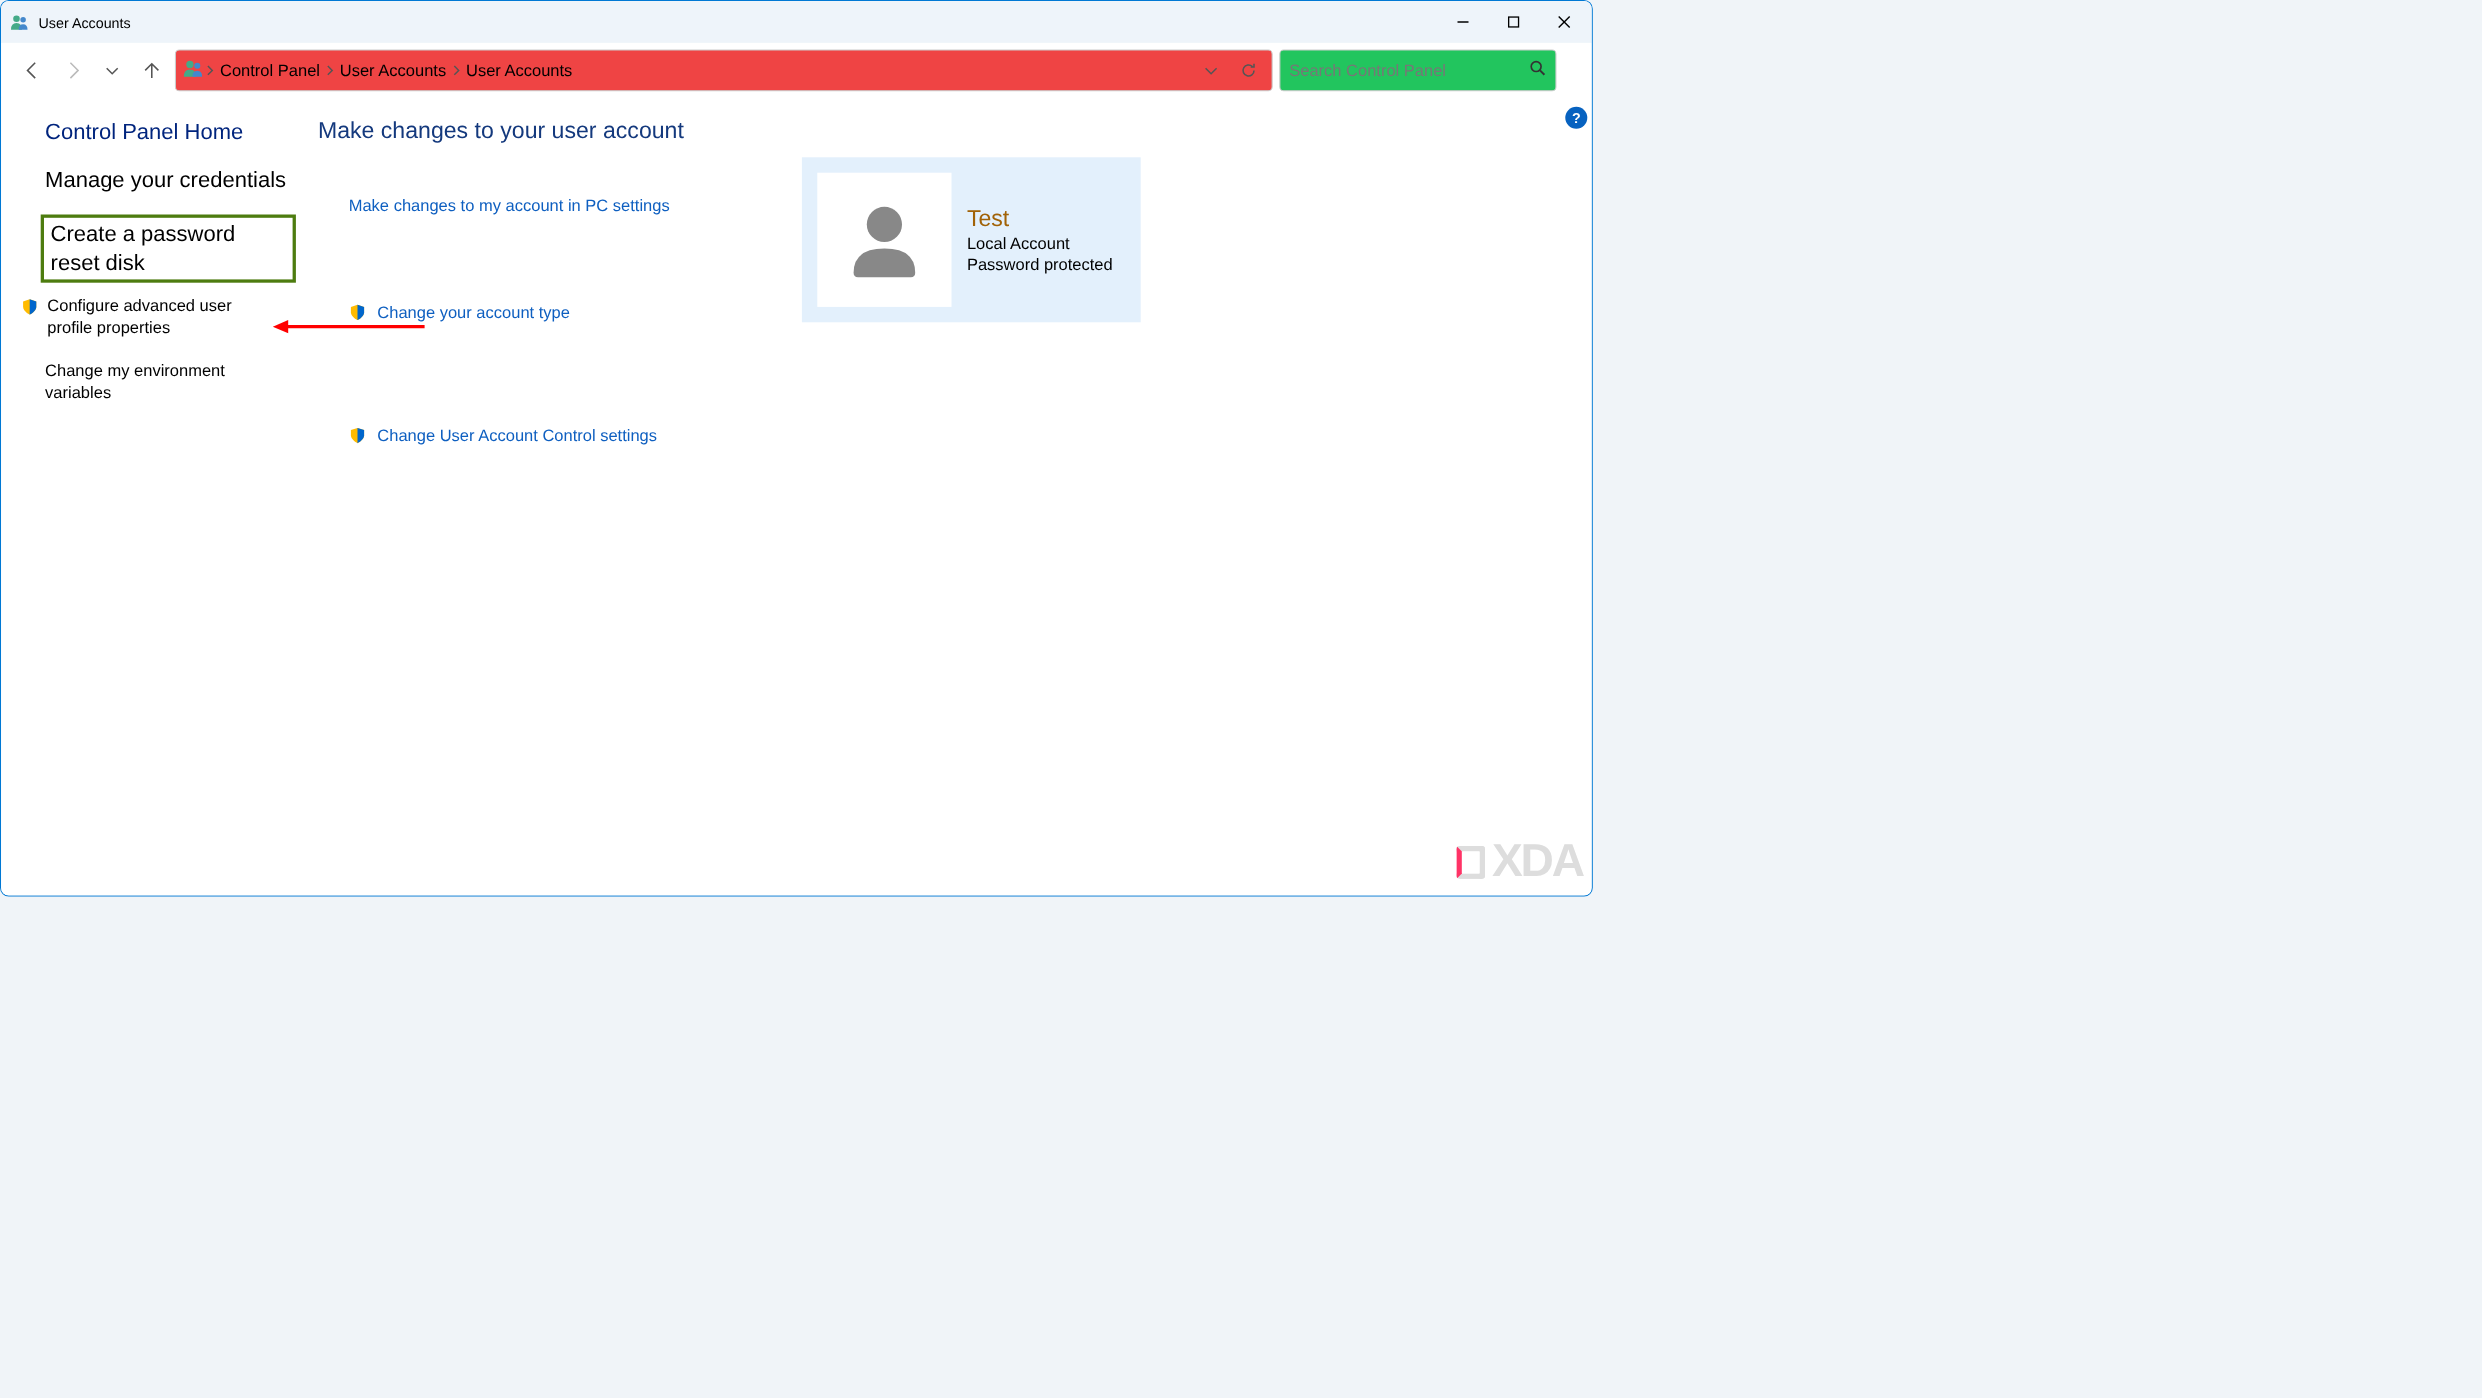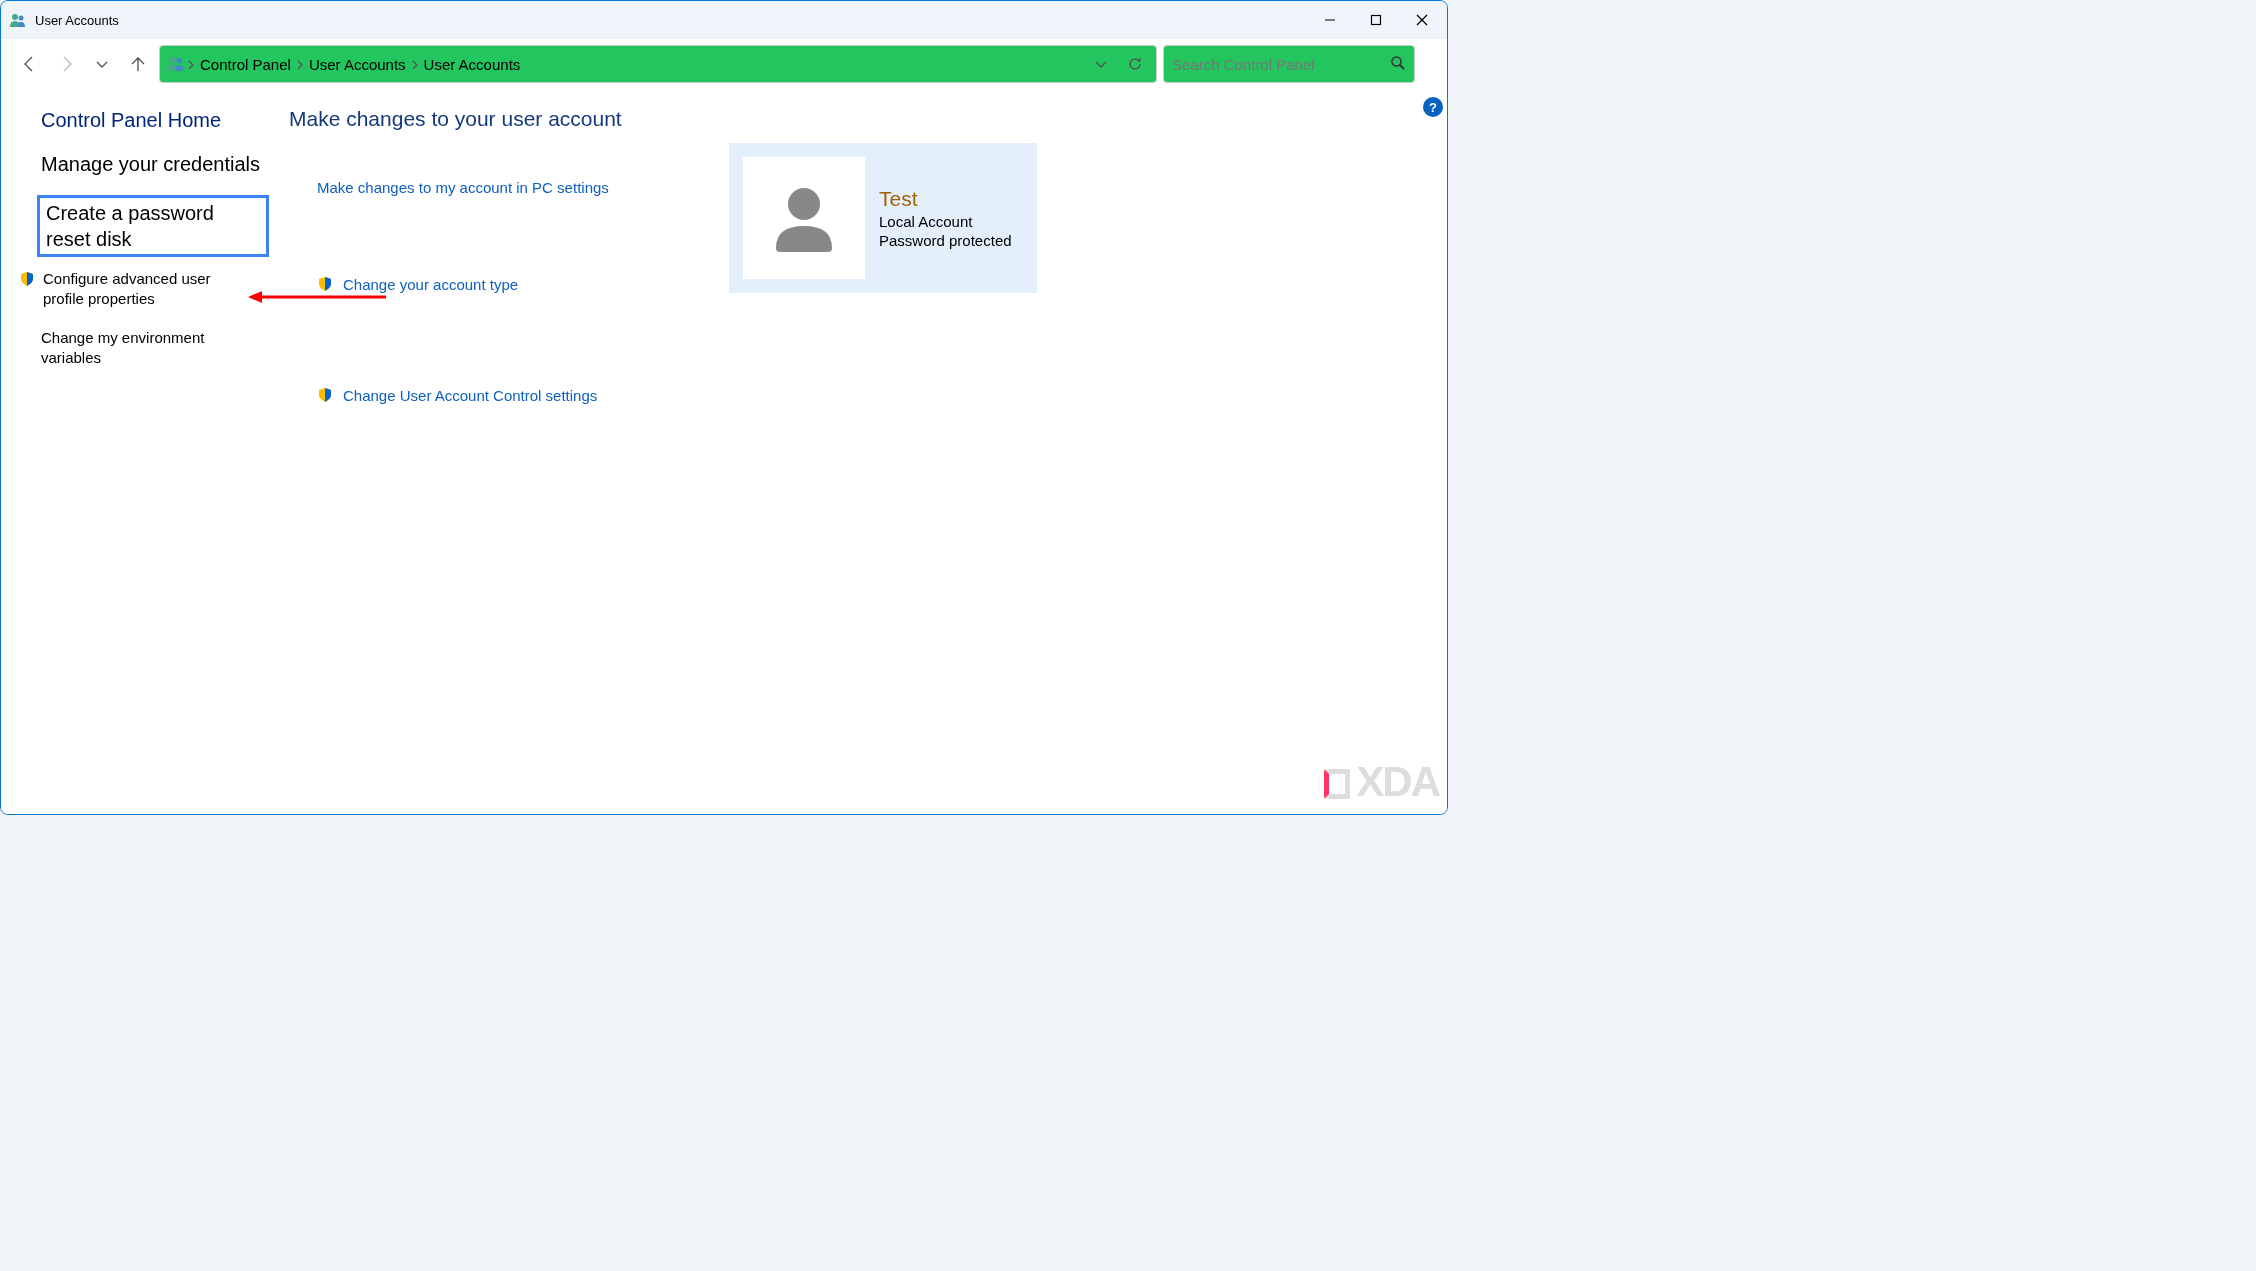--- a/index.html
+++ b/index.html
@@ -23,41 +23,41 @@
 
   
   .navrow {
     height: 50px; display: flex; align-items: center; gap: 6px; padding: 6px 8px 6px 14px; background:#fff;
   }
   .nav-btn { width: 30px; height: 30px; display:flex; align-items:center; justify-content:center; }
   .nav-btn svg { stroke:#555; }
   .nav-btn.disabled svg { stroke:#bbb; }
   .address-box {
     flex: 0 0 auto; width: 998px; height: 38px; border: 1px solid #ccc; border-radius: 4px;
-    display: flex; align-items: center; padding: 0 4px 0 6px; gap: 0px; background:#22c55e;
+    display: flex; align-items: center; padding: 0 4px 0 6px; gap: 0px; background:#ef4444;
   }
   .crumb { display:flex; align-items:center; gap:4px; padding: 0 4px; height:100%; font-size:15px; color:#000; cursor:default;}
   .addr-spacer { flex:1; }
   .addr-ctrl { width:34px; height:34px; display:flex; align-items:center; justify-content:center; }
   .search-box {
     width: 252px; height: 38px; border:1px solid #ccc; border-radius:4px; display:flex; align-items:center; padding:0 8px; gap:6px; background:#22c55e;
   }
   .search-box input { border:none; outline:none; flex:1; font-size:15px; color:#555; background:transparent; }
   .search-box input::placeholder { color:#777; }
 
   
   .body { flex:1; display:flex; position:relative; background:#fff; }
   .help-badge { position:absolute; top:8px; right:4px; width:20px; height:20px; border-radius:50%; background:#0762c0; color:#fff; font-size:13px; font-weight:bold; display:flex; align-items:center; justify-content:center; }
   .left-panel { width: 288px; padding: 18px 20px 0 40px; }
   .left-link { display:block; color:#00247d; font-size:20px; margin-bottom: 18px; cursor:pointer; line-height:1.3; }
   .left-link.black { color:#000; }
   .left-item { display:flex; align-items:flex-start; gap:8px; margin-bottom: 18px; }
   .left-item .shield { flex:0 0 auto; margin-top:2px; margin-left:-22px; }
   .left-item a { color:#000; font-size:15px; cursor:pointer; line-height:1.35; display:block; max-width: 200px; }
-  .highlight-box { border: 3px solid #3b82f6; padding: 2px 6px; display:inline-block; margin-bottom: 12px; margin-left:-4px;}
+  .highlight-box { border: 3px solid #4d7c0f; padding: 2px 6px; display:inline-block; margin-bottom: 12px; margin-left:-4px;}
 
   .content { flex:1; padding: 18px 20px 0 0; position:relative; }
   .heading { color:#14397d; font-size:21px; font-weight:400; margin-bottom: 26px; }
   .action-list { margin-left: 28px; }
   .action-link { color:#0e5fc0; font-size:15px; display:flex; align-items:flex-start; gap:10px; margin-bottom: 10px; cursor:pointer;margin-top:48px; }
   .action-link .shield { flex:0 0 auto; }
   .action-link.noshield { margin-left: 0px; }
   .group-gap { height: 34px; }
 
   .user-card {

